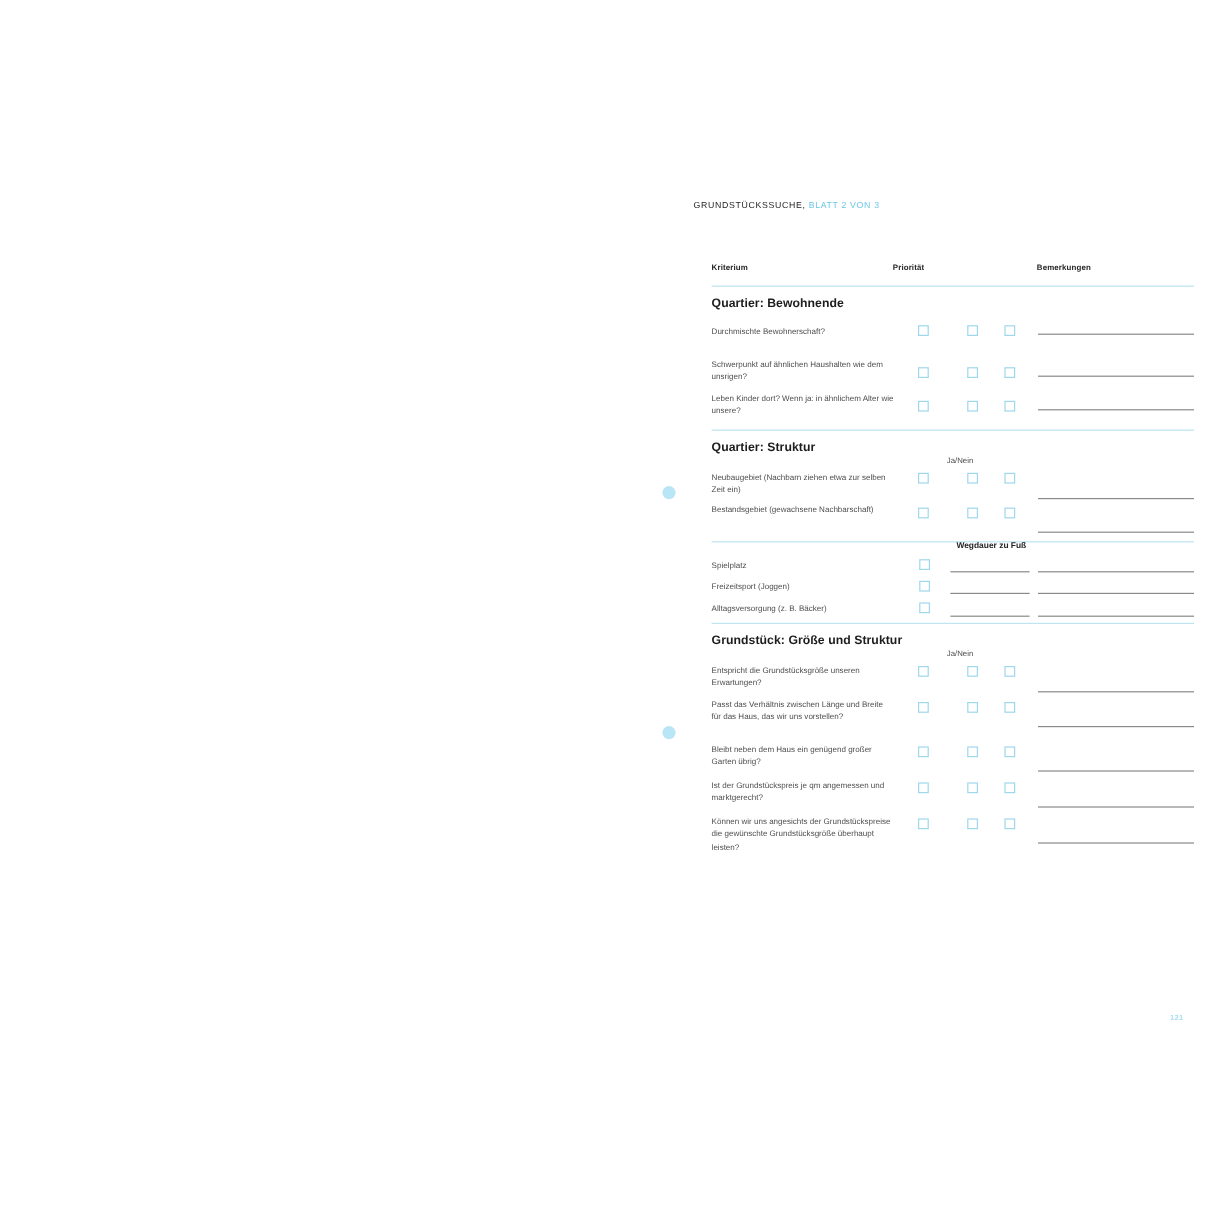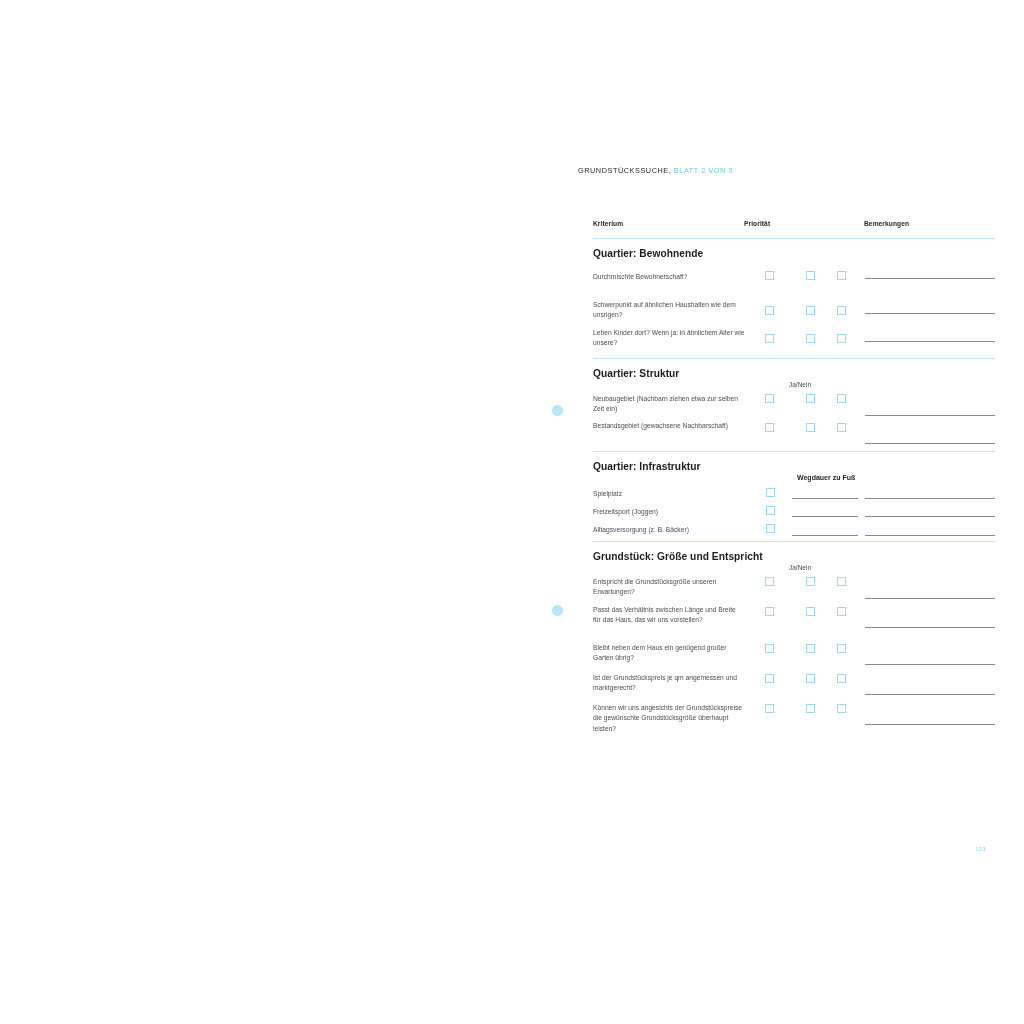--- a/index.html
+++ b/index.html
@@ -230,21 +230,20 @@
         <span class="cb p" style="top:2px;"></span>
         <span class="cb ja" style="top:2px;"></span>
         <span class="cb nn" style="top:2px;"></span>
         <span class="wline full" style="top:22px;"></span>
       </div>
 
       <div class="rule"></div>
     </div>
 
     <div class="section">
-      <div class="section-title">Quartier: Infrastruktur</div>
 
       <div class="subhead-row" style="height:15px;">
         <span class="subhead wegdauer">Wegdauer zu Fuß</span>
       </div>
 
       <div class="row" style="min-height:18px;">
         <span class="label">Spielplatz</span>
         <span class="cb single" style="top:-1px;"></span>
         <span class="wline short" style="top:9px;"></span>
         <span class="wline long" style="top:9px;"></span>
@@ -261,21 +260,21 @@
         <span class="label">Alltagsversorgung (z. B. Bäcker)</span>
         <span class="cb single" style="top:-1px;"></span>
         <span class="wline short" style="top:10px;"></span>
         <span class="wline long" style="top:10px;"></span>
       </div>
 
       <div class="rule"></div>
     </div>
 
     <div class="section">
-      <div class="section-title">Grundstück: Größe und Entspricht</div>
+      <div class="section-title">Grundstück: Größe und Struktur</div>
 
       <div class="subhead-row">
         <span class="subhead janein">Ja/Nein</span>
       </div>
 
       <div class="row" style="min-height:28px;">
         <span class="label">Entspricht die Grundstücksgröße unseren Erwartungen?</span>
         <span class="cb p"></span>
         <span class="cb ja"></span>
         <span class="cb nn"></span>

